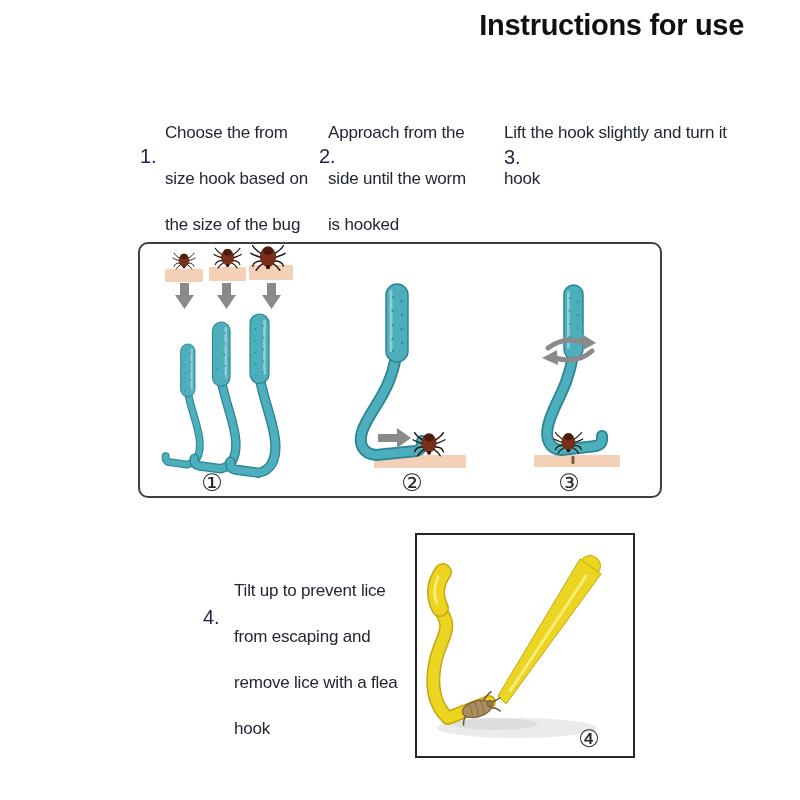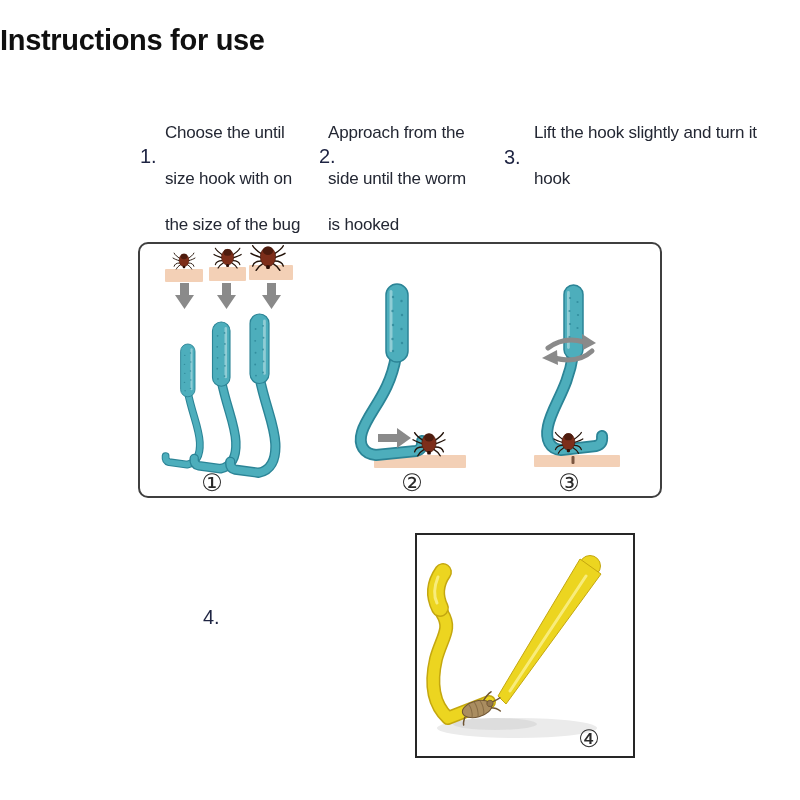--- a/index.html
+++ b/index.html
@@ -16,32 +16,32 @@
     --text:#232733;
     --num:#1e2442;
     --label:#2a2a2a;
     --box-border:#3f3f3f;
   }
   *{margin:0;padding:0;box-sizing:border-box}
   html,body{background:#fff}
   body{font-family:"Liberation Sans",sans-serif}
   .page{position:relative;width:800px;height:800px;background:#fff;overflow:hidden}
 
-  .title{position:absolute;top:24px;left:0;width:744px;text-align:left;
+  .title{position:absolute;top:9px;left:0;width:744px;text-align:right;
          font-size:29px;font-weight:600;letter-spacing:-.3px;color:#101010}
 
   .step-num{position:absolute;font-size:20px;color:var(--num);line-height:1}
   .step-lines{position:absolute;font-size:17px;line-height:46px;color:var(--text);
               letter-spacing:-.2px;white-space:nowrap}
   #num-1{left:140px;top:146px}
   #lines-1{left:165px;top:110px}
   #num-2{left:319px;top:146px}
   #lines-2{left:328px;top:110px}
   #num-3{left:504px;top:147px}
-  #lines-3{left:534px;top:110px}
+  #lines-3{left:504px;top:110px}
   #num-4{left:203px;top:607px}
   #lines-4{left:234px;top:568px}
 
   .figure-box{position:absolute;left:138px;top:242px;width:524px;height:256px;
               border:2px solid var(--box-border);border-radius:10px;background:#fff}
   .photo-box{position:absolute;left:415px;top:533px;width:220px;height:225px;
              border:2px solid #262626;background:#fff}
   .figure-box svg,.photo-box svg{position:absolute;left:0;top:0}
 
   .plabel{position:absolute;font-family:"DejaVu Sans",sans-serif;font-size:24px;
@@ -83,22 +83,22 @@
 </style>
 </head>
 <body>
 
 <div class="page">
 
   <h1 class="title">Instructions for use</h1>
 
   <span class="step-num" id="num-1">1.</span>
   <div class="step-lines" id="lines-1">
-    <div>Choose the until</div>
-    <div>size hook with on</div>
+    <div>Choose the from</div>
+    <div>size hook based on</div>
     <div>the size of the bug</div>
   </div>
 
   <span class="step-num" id="num-2">2.</span>
   <div class="step-lines" id="lines-2">
     <div>Approach from the</div>
     <div>side until the worm</div>
     <div>is hooked</div>
   </div>
 
@@ -212,20 +212,26 @@
           <polygon class="c-arrow" points="417,106 402,114 418,121"></polygon>
         </g>
       </g>
     </svg>
     <span class="plabel" id="pl-1">①</span>
     <span class="plabel" id="pl-2">②</span>
     <span class="plabel" id="pl-3">③</span>
   </div>
 
   <span class="step-num" id="num-4">4.</span>
+  <div class="step-lines" id="lines-4">
+    <div>Tilt up to prevent lice</div>
+    <div>from escaping and</div>
+    <div>remove lice with a flea</div>
+    <div>hook</div>
+  </div>
 
   <div class="photo-box">
     <svg width="216" height="221" viewBox="0 0 216 221">
       <g>
         <ellipse cx="100" cy="193" rx="80" ry="10" fill="#ebebeb"></ellipse>
         <ellipse cx="78" cy="189" rx="42" ry="6" fill="#dddddd"></ellipse>
       </g>
       <g>
         <path class="yhook-outline" d="M26 38 C18 48 15 62 25 78 C35 94 25 102 19 124 C13 150 17 170 31 183 L72 167"></path>
         <path class="yhook-stroke" d="M26 38 C18 48 15 62 25 78 C35 94 25 102 19 124 C13 150 17 170 31 183 L72 167"></path>

